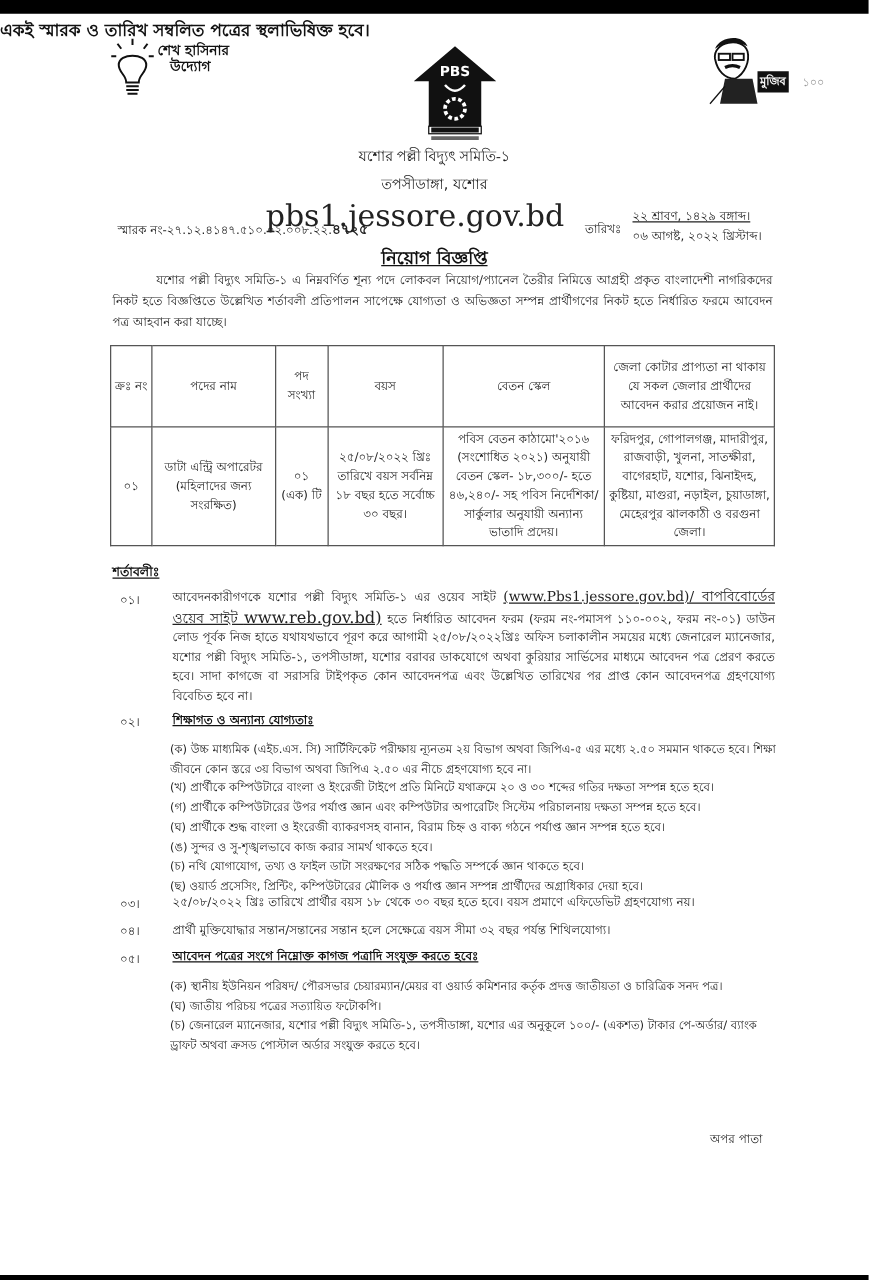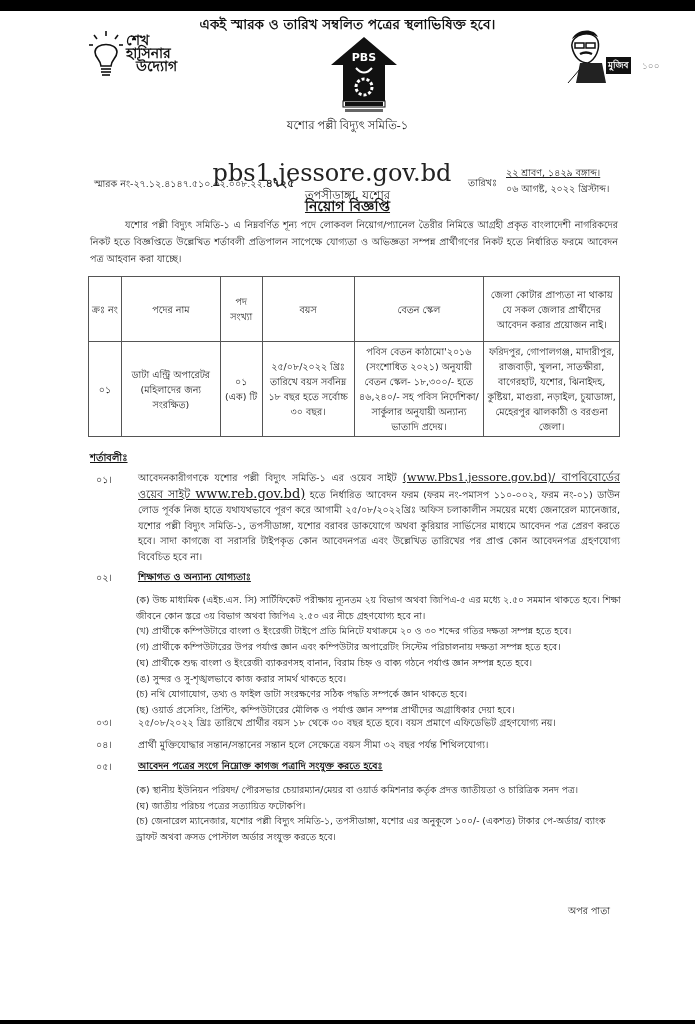--- a/index.html
+++ b/index.html
@@ -4,28 +4,28 @@
 <style>
   html, body { margin: 0; padding: 0; }
   body {
     width: 695px; height: 1024px; position: relative; overflow: hidden;
     background: #ffffff; color: #1a1a1a;
     font-family: "DejaVu Sans", sans-serif;
   }
   .bar-top { position: absolute; left: 0; top: 0; width: 695px; height: 11px; background: #000; }
   .bar-bottom { position: absolute; left: 0; bottom: 0; width: 695px; height: 4px; background: #000; }
   .abs { position: absolute; }
-  .notice-top { left: 0; width: 695px; top: 14px; text-align: center; font-size: 13.5px; font-weight: bold; color: #111; }
+  .notice-top { left: 0; width: 695px; top: 14px; text-align: left; font-size: 13.5px; font-weight: bold; color: #111; }
   .logo-left { left: 88px; top: 30px; width: 110px; height: 50px; }
-  .logo-left .bulb-text { position: absolute; left: 38px; top: 4px; font-size: 14px; font-weight: bold; line-height: 13px; color: #111; }
+  .logo-left .bulb-text { position: absolute; left: 38px; top: 4px; font-size: 11px; font-weight: bold; line-height: 13px; color: #111; }
   .logo-center { left: 329px; top: 35px; width: 70px; height: 80px; }
   .logo-right { left: 558px; top: 25px; width: 120px; height: 60px; }
   .logo-right .portrait-text { position: absolute; left: 48px; top: 32px; font-size: 9px; font-weight: bold; background: #111; color: #fff; padding: 1px 2px; }
   .org-name { left: 0; width: 695px; top: 117px; text-align: center; font-size: 11.5px; color: #222; font-family: Liberation Serif, serif; }
-  .org-addr { left: 0; width: 695px; top: 139px; text-align: center; font-size: 11.5px; color: #222; margin-top: 48px; }
+  .org-addr { left: 0; width: 695px; top: 139px; text-align: center; font-size: 11.5px; color: #222; }
   .org-web { left: 0; width: 664px; top: 159px; text-align: center; font-size: 24px; font-family: "DejaVu Serif", serif; color: #222; }
   .memo { left: 94px; top: 175px; font-size: 9.5px; color: #222; }
   .memo b { font-size: 11px; }
   .date-label { left: 468px; top: 176px; font-size: 9.5px; color: #222; }
   .date1 { left: 506px; top: 166px; font-size: 9.5px; color: #222; text-decoration: underline; }
   .date2 { left: 506px; top: 182px; font-size: 9.5px; color: #222; }
   .title { left: 0; width: 695px; top: 195px; text-align: center; font-size: 14px; font-weight: bold; text-decoration: underline; color: #111; }
   .intro { left: 90px; top: 216px; width: 528px; font-size: 9.5px; line-height: 17px; color: #222; text-indent: 35px; text-align: justify; }
 
   table.jobs { position: absolute; left: 88px; top: 276px; width: 532px; border-collapse: collapse; font-size: 9.5px; color: #222; }

